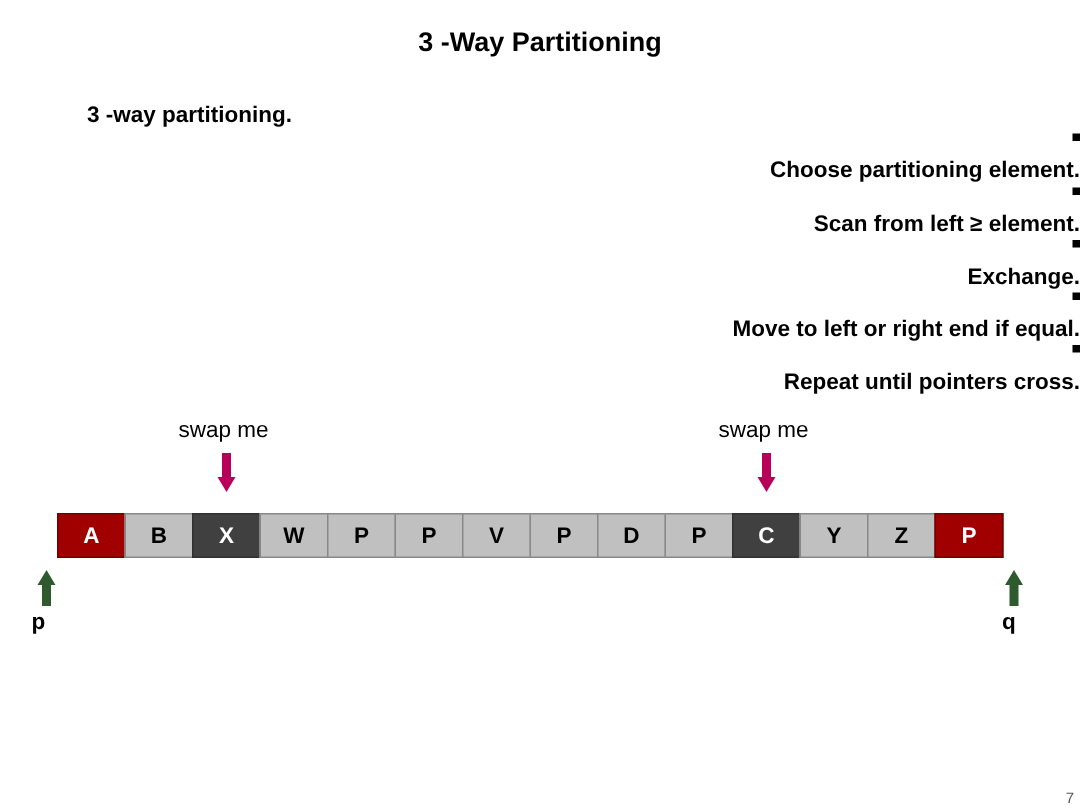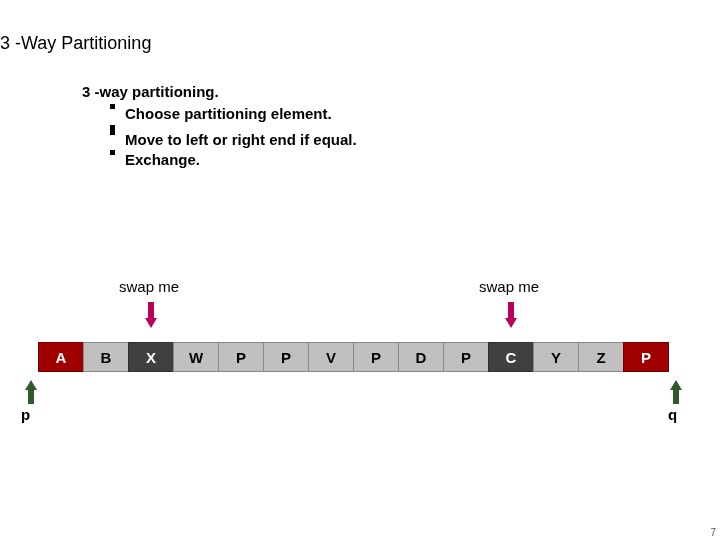--- a/index.html
+++ b/index.html
@@ -7,40 +7,41 @@
     padding: 0;
     width: 720px;
     height: 540px;
     background: #ffffff;
     font-family: "Comic Sans MS", "Comic Sans", cursive, sans-serif;
     color: #000;
     position: relative;
     overflow: hidden;
   }
   .title {
-    text-align: left;
-    font-weight: normal;
+    text-align: center;
+    font-weight: bold;
     font-size: 18px;
-    padding-top: 33px;
+    padding-top: 18px;
   }
   .content {
-    padding-left: 82px;
+    padding-left: 58px;
     padding-top: 28px;
     font-size: 15px;
     font-weight: bold;
     line-height: 1.35;
   }
   .bullets {
     padding-left: 28px;
     padding-top: 2px;
   }
   .bullet-row {
     display: flex;
-    align-items: flex-start;
+    align-items: flex-end;
     gap: 10px;
+    flex-direction: column;
   }
   .bullet-dot {
     width: 5px;
     height: 5px;
     background: #000;
     flex: 0 0 auto;
   }
   .swap-area {
     position: absolute;
     top: 272px;
@@ -153,28 +154,33 @@
 
 <div class="content">
   <div>3 -way partitioning.</div>
   <div class="bullets">
     <div class="bullet-row">
         <span class="bullet-dot"></span>
         <span>Choose partitioning element.</span>
       </div>
     <div class="bullet-row">
         <span class="bullet-dot"></span>
+        <span>Scan from left ≥ element.</span>
+      </div>
+    <div class="bullet-row">
+        <span class="bullet-dot"></span>
+        <span>Exchange.</span>
       </div>
     <div class="bullet-row">
         <span class="bullet-dot"></span>
         <span>Move to left or right end if equal.</span>
       </div>
     <div class="bullet-row">
         <span class="bullet-dot"></span>
-        <span>Exchange.</span>
+        <span>Repeat until pointers cross.</span>
       </div>
   </div>
 </div>
 
 <div class="swap-area">
 
   <div class="swap-label" style="left: 81px; top: 6px;">swap me</div>
   <div class="swap-label" style="left: 441px; top: 6px;">swap me</div>
 
   <div class="arrow-down" id="ad-left" style="top: 30px; left: 108px;">

